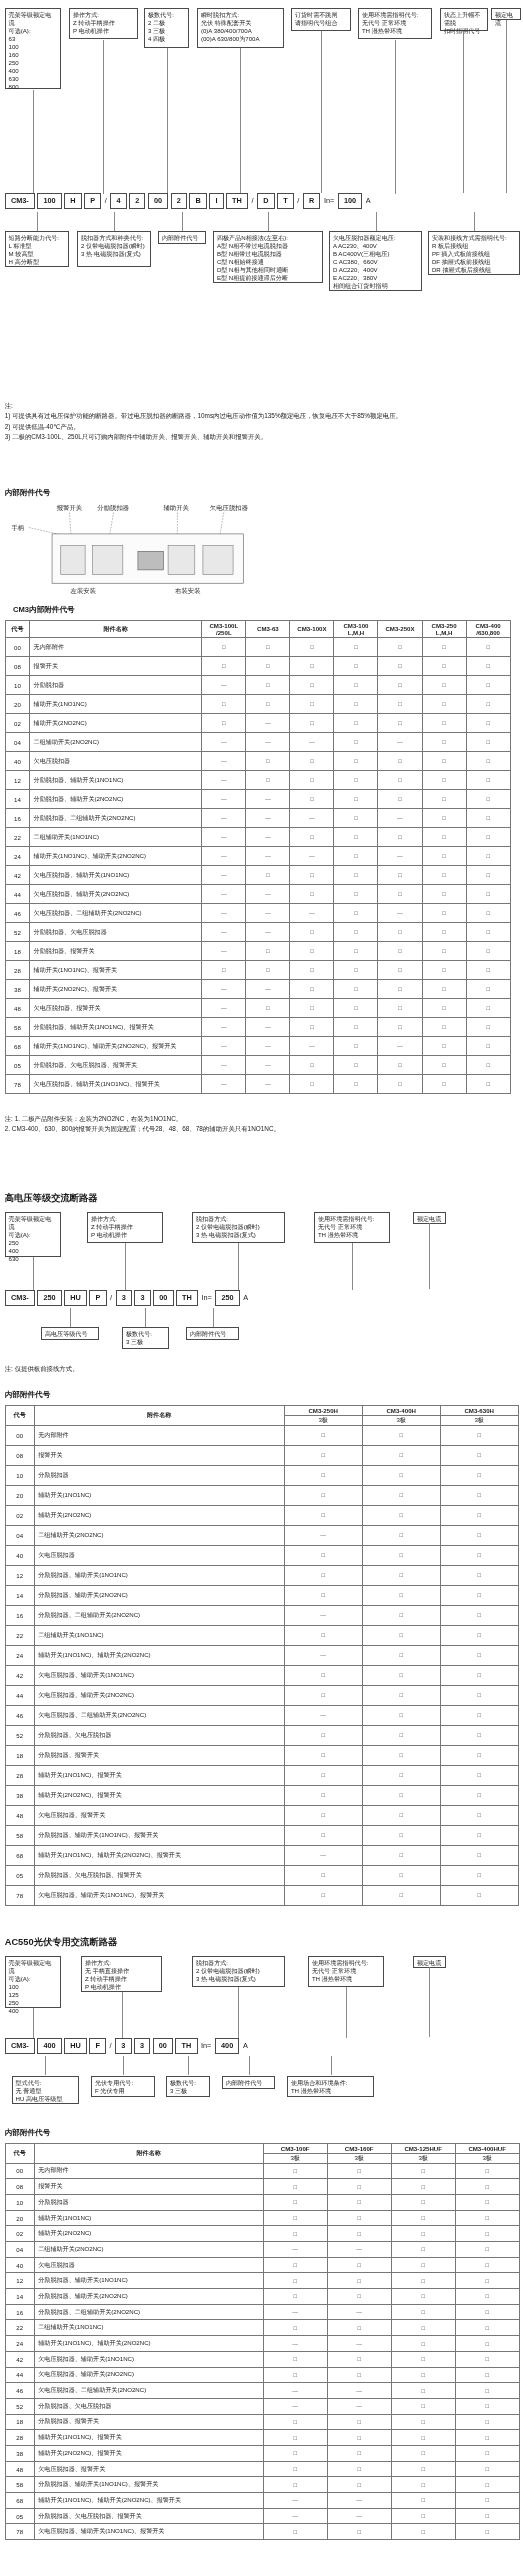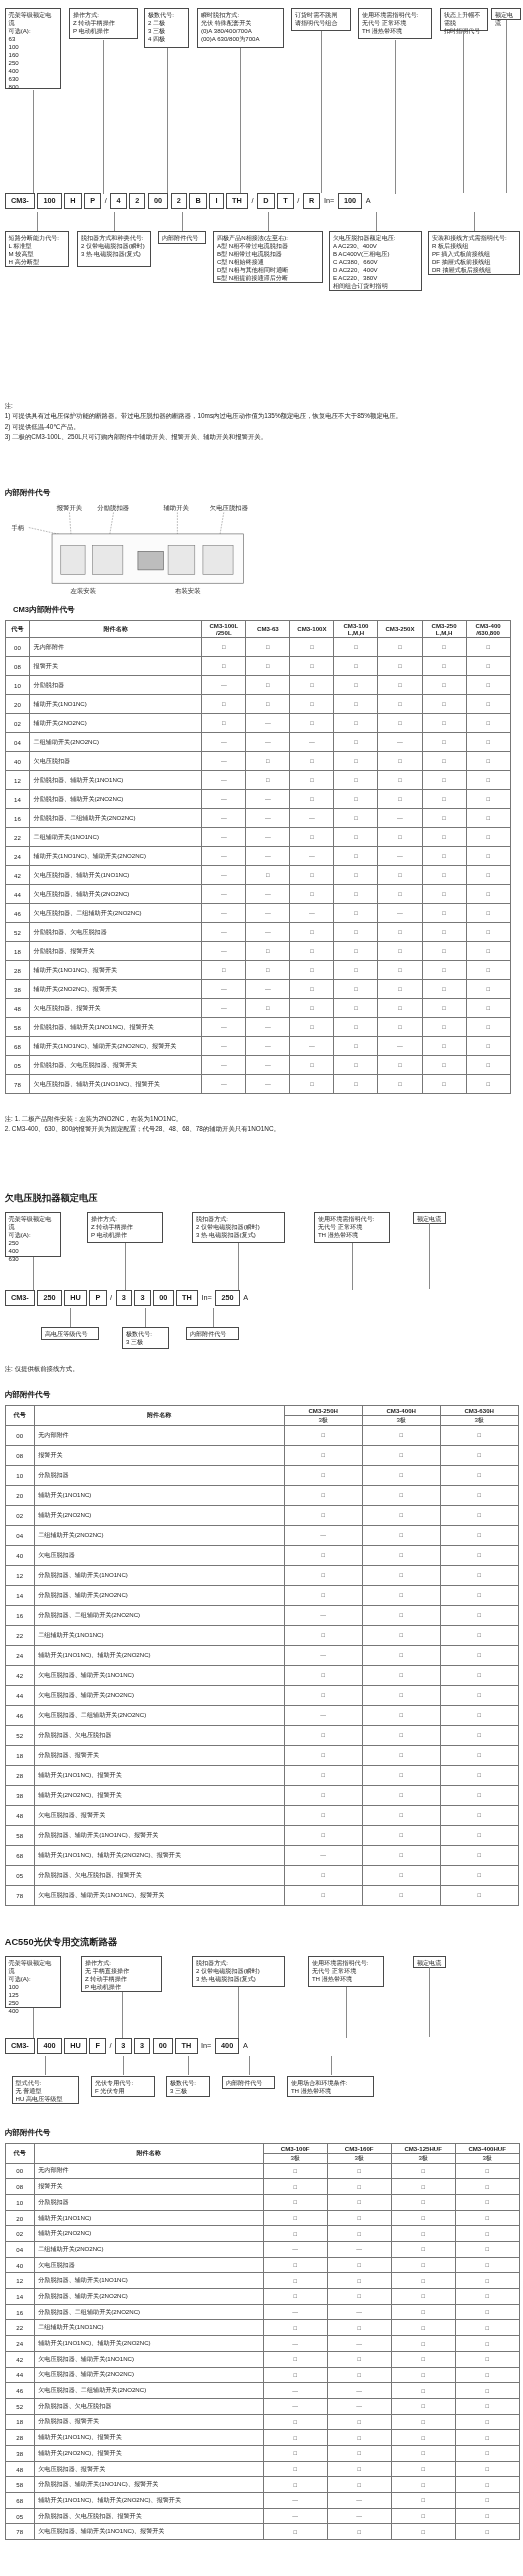--- a/index.html
+++ b/index.html
@@ -458,21 +458,21 @@
         </tbody>
       </table>
     </div>
   <div class="notes" style="left:4.7px;top:509px;width:513px;">
     <div>注: 1. 二极产品附件安装：左装为2NO2NC，右装为1NO1NC。</div>
     <div>2. CM3-400、630、800的报警开关为固定配置；代号28、48、68、78的辅助开关只有1NO1NC。</div>
   </div>
 </div>
 
 <div class="sec" style="top:1192px;height:192px;">
-  <div class="h1" style="left:4.7px;top:0;">欠电压脱扣器额定电压</div>
+  <div class="h1" style="left:4.7px;top:0;">高电压等级交流断路器</div>
 
   <div class="box" style="left:4.7px;top:20px;width:56px;height:45px;">壳架等级额定电流
 可选(A):
 250
 400
 630</div>
   <div class="box" style="left:87px;top:20px;width:76px;height:31px;">操作方式:
 Z 转动手柄操作
 P 电动机操作</div>
   <div class="box" style="left:192px;top:20px;width:93px;height:31px;">脱扣器方式:

